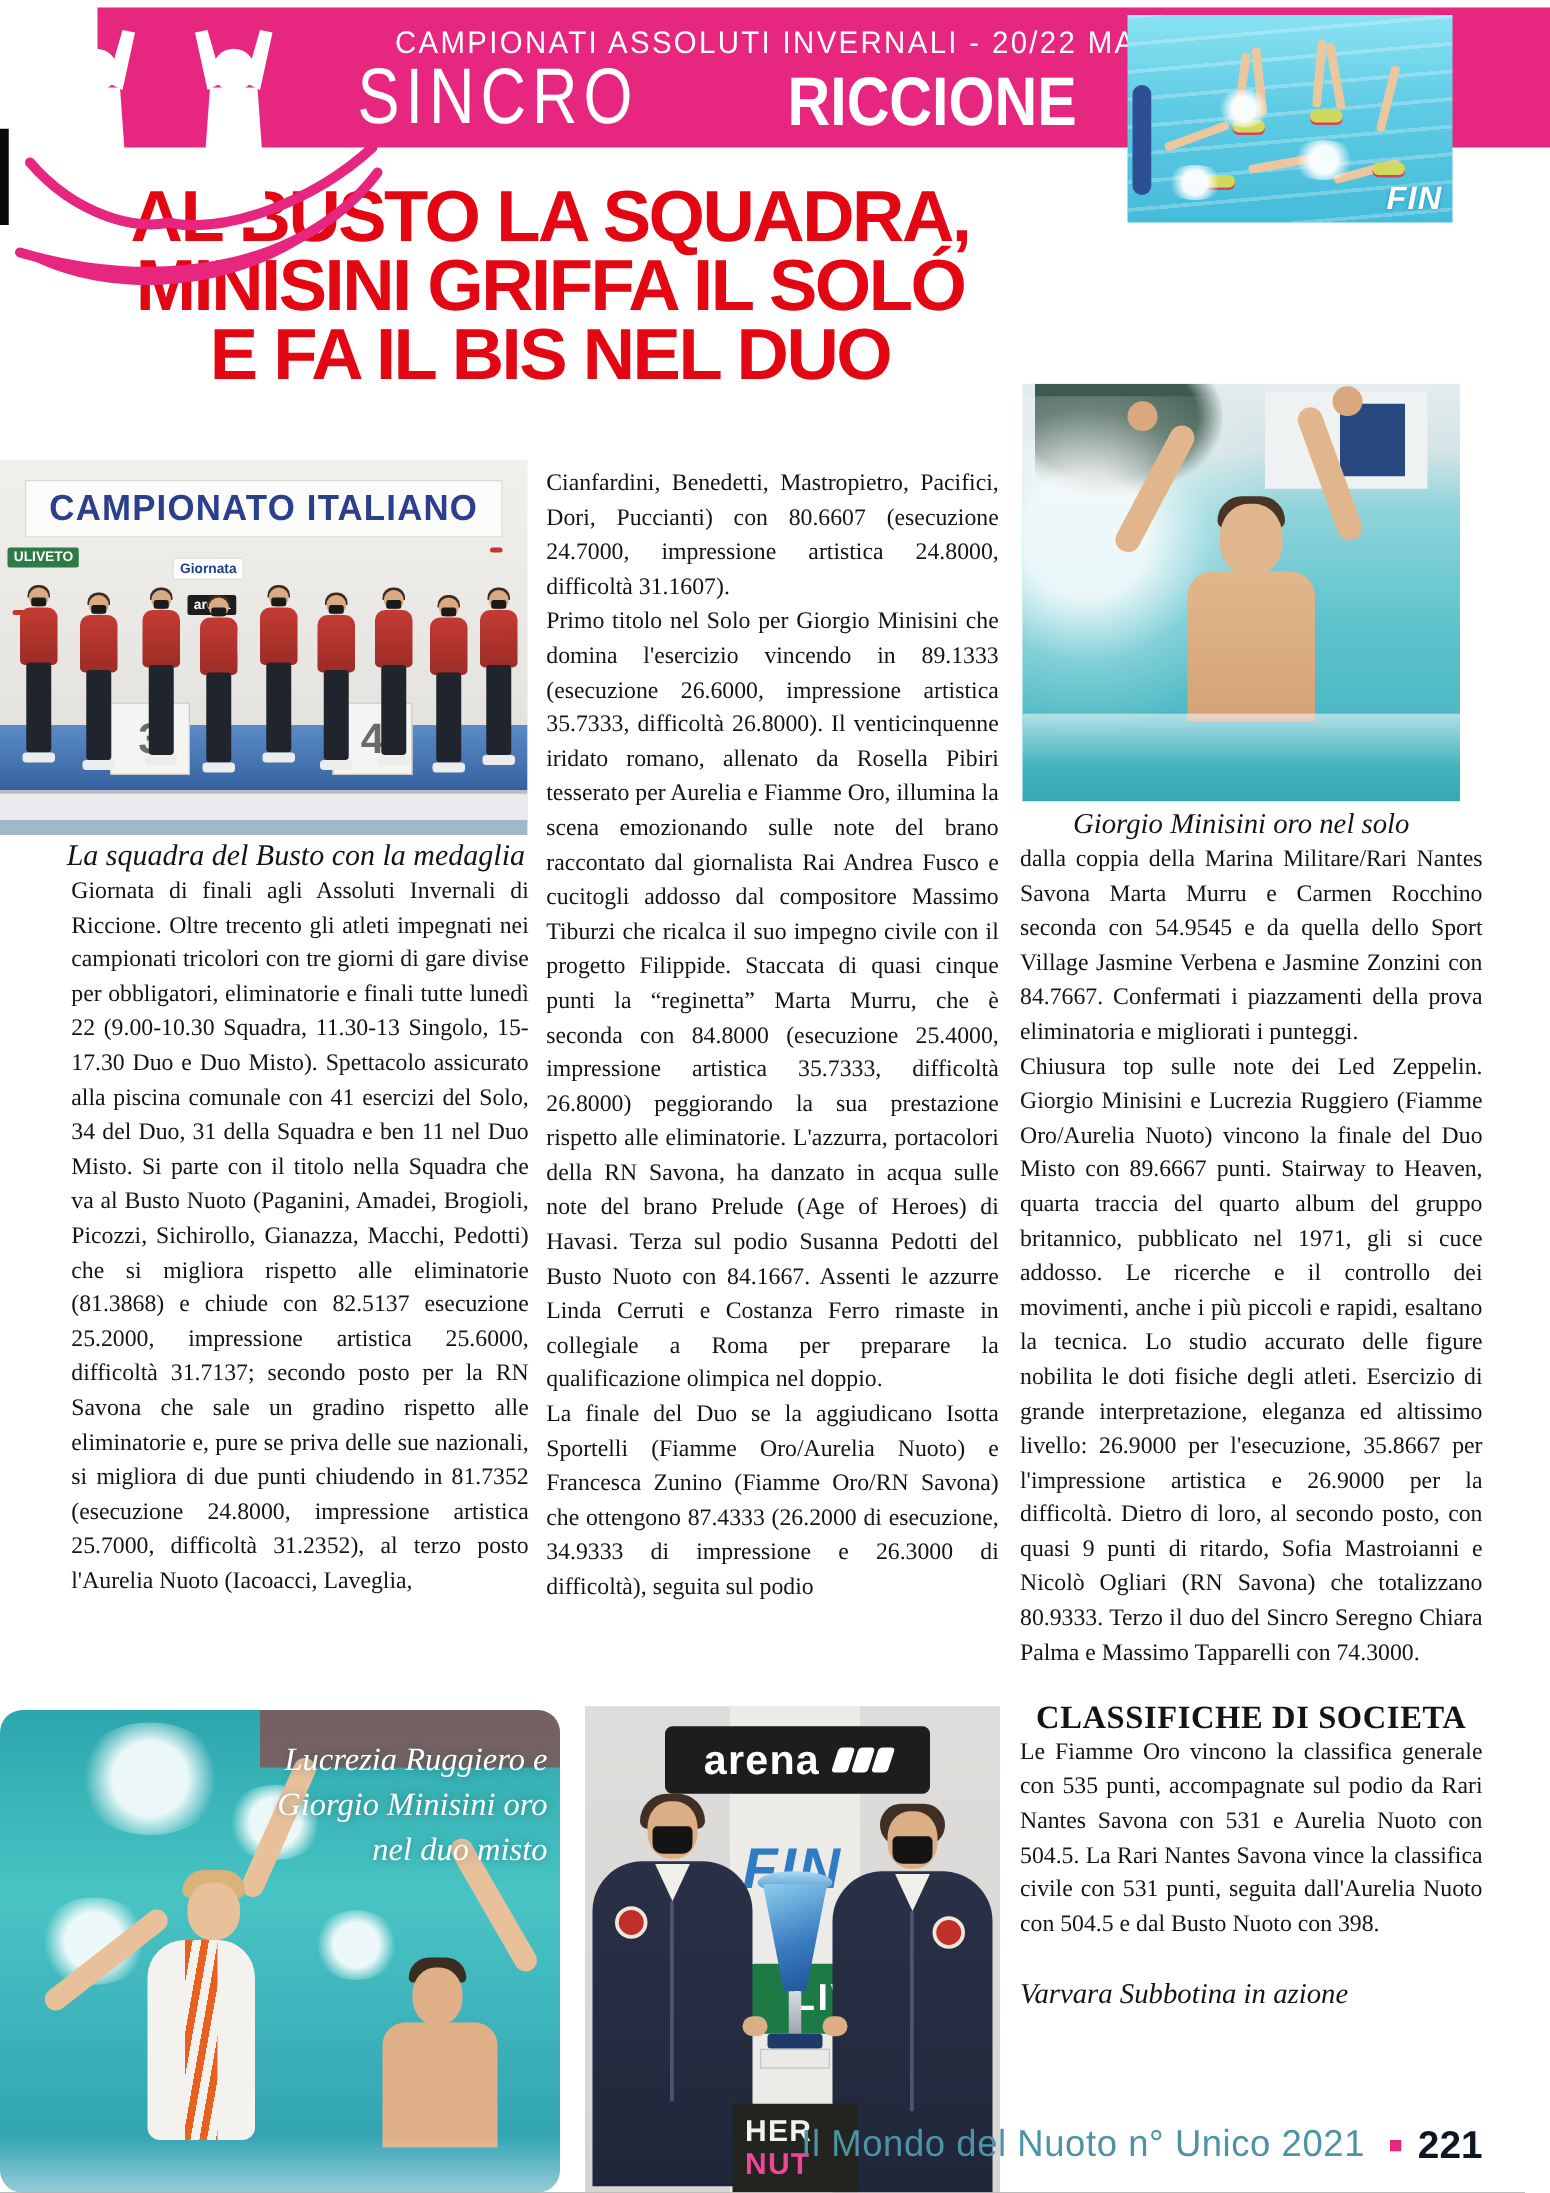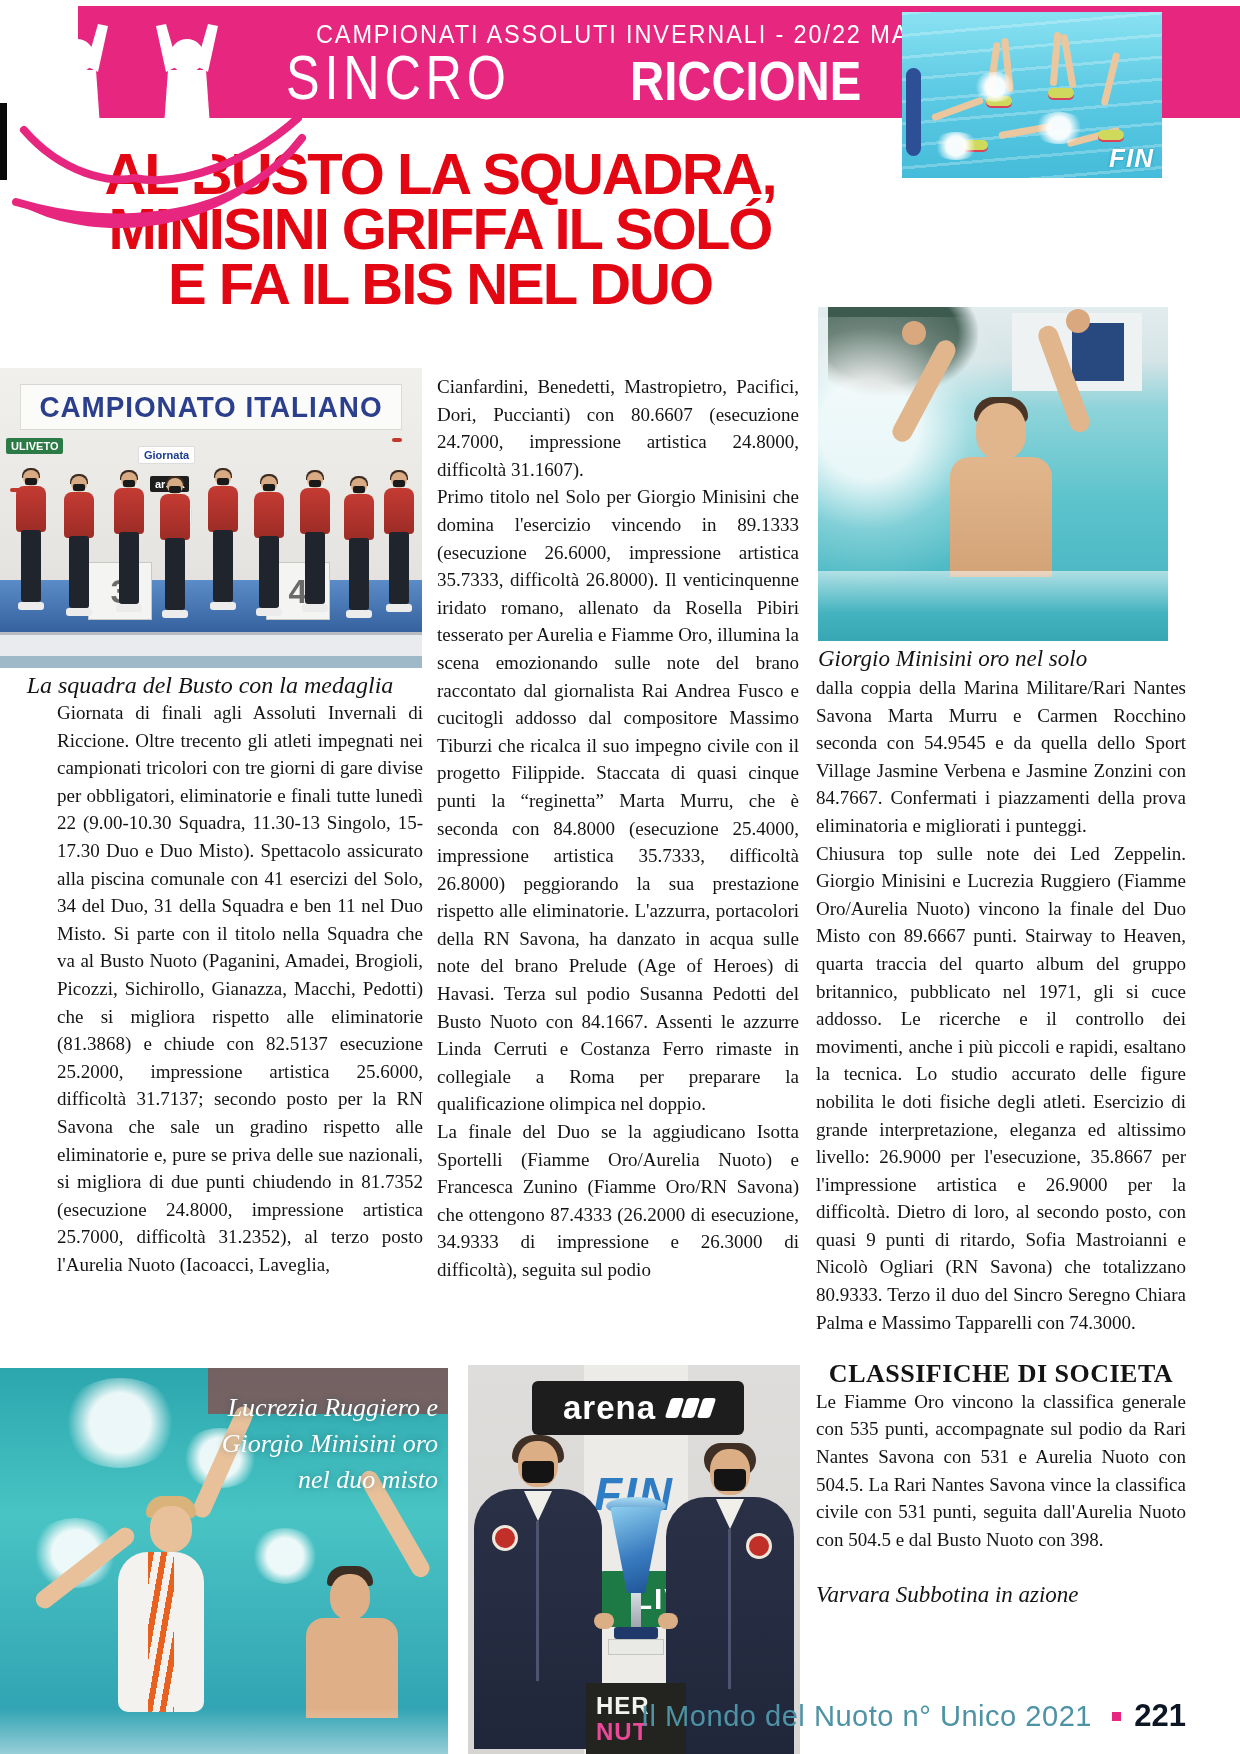--- a/index.html
+++ b/index.html
@@ -80,54 +80,54 @@
   .lane{position:absolute;left:0;top:288px;width:422px;height:12px;background:#9fb9c9}
   .ath{position:absolute;width:34px;height:152px}
   .ath i{position:absolute;display:block}
   .ath .hair{left:8px;top:0;width:18px;height:10px;background:#3a2a20;border-radius:8px 8px 0 0}
   .ath .hd{left:9px;top:2px;width:16px;height:16px;background:#d8ab84;border-radius:50%}
   .ath .msk{left:11px;top:10px;width:12px;height:7px;background:#1a1a1a;border-radius:2px}
   .ath .jk{left:2px;top:18px;width:30px;height:46px;background:linear-gradient(#c43b33,#9c2c26);border-radius:8px 8px 4px 4px}
   .ath .pt{left:7px;top:62px;width:20px;height:72px;background:#20242c;border-radius:3px}
   .ath .sh{left:4px;top:134px;width:26px;height:8px;background:#ececec;border-radius:3px}
 
-  .podium-cap{left:0;top:672px;width:420px;text-align:center;font-style:italic;font-size:24px;}
+  .podium-cap{left:0;top:672px;width:420px;text-align:right;font-style:italic;font-size:24px;}
 
   
   .minisini{left:818px;top:307px;width:350px;height:334px;
     background:linear-gradient(180deg,#e3ecee 0%,#d5e4e6 16%,#8fd4da 30%,#5cc3cc 58%,#3fb0bd 100%);}
   .bld{position:absolute;right:26px;top:6px;width:130px;height:78px;background:#eef2f3}
   .win{position:absolute;right:44px;top:16px;width:52px;height:58px;background:#27497f}
   .tree{position:absolute;left:10px;top:0;width:150px;height:90px;
     background:radial-gradient(ellipse at 40% 30%,#3c5a4e 0 55%,rgba(60,90,78,0) 72%)}
   .bigspl{position:absolute;left:-30px;top:10px;width:230px;height:280px;
     background:radial-gradient(circle at 35% 40%,rgba(255,255,255,.85) 0 22%,rgba(255,255,255,.25) 45%,rgba(255,255,255,0) 70%)}
   .m-arm{position:absolute;width:20px;height:112px;background:#e2b68c;border-radius:10px}
   .m-fist{position:absolute;width:24px;height:24px;background:#d9a87e;border-radius:50%}
   .m-hd{position:absolute;left:158px;top:96px;width:50px;height:56px;background:#e2b68c;border-radius:46% 46% 42% 42%}
   .m-hair{position:absolute;left:156px;top:90px;width:54px;height:26px;background:#4a3426;border-radius:24px 24px 8px 8px}
   .m-tor{position:absolute;left:132px;top:150px;width:102px;height:120px;background:linear-gradient(#e2b68c,#d3a377);border-radius:20px 20px 0 0}
   .m-water{position:absolute;left:0;bottom:0;width:100%;height:70px;
     background:linear-gradient(180deg,rgba(255,255,255,.55),rgba(63,176,189,.2) 60%,rgba(40,150,165,.35))}
-  .minisini-cap{left:818px;top:646px;width:350px;text-align:left;font-style:italic;font-size:23px;}
+  .minisini-cap{left:818px;top:646px;width:350px;text-align:center;font-style:italic;font-size:23px;}
 
   
   .col{font-size:19px;line-height:27.6px;text-align:justify}
   .col p{margin:0}
   .col1{left:57px;top:699px;width:366px;}
   .col2{left:437px;top:373px;width:362px;}
   .col3{left:816px;top:674px;width:370px;}
   .classif-title{font-family:"Liberation Serif",serif;font-weight:700;font-size:26px;
     text-align:center;margin-top:24px;letter-spacing:.5px}
   .classif-body{margin-top:6px}
   .subbotina{font-style:italic;font-size:23px;margin-top:28px;text-align:left}
 
   
   .duomisto{left:0;top:1368px;width:448px;height:386px;
-    background:linear-gradient(180deg,#2ba6ad 0%,#49c4c4 38%,#2d9db0 100%);}
+    background:linear-gradient(180deg,#2ba6ad 0%,#49c4c4 38%,#2d9db0 100%);border-radius:18px;}
   .dm-red{position:absolute;right:0;top:0;width:240px;height:46px;background:#8c4a4a;opacity:.75}
   .dm-spark{position:absolute;background:radial-gradient(circle,rgba(255,255,255,.9) 0 40%,rgba(255,255,255,0) 70%);border-radius:50%}
   .d-arm{position:absolute;width:18px;height:120px;background:#e8c19b;border-radius:9px}
   .d-whd{position:absolute;left:150px;top:138px;width:42px;height:46px;background:#e8c19b;border-radius:46%}
   .d-whair{position:absolute;left:146px;top:128px;width:50px;height:22px;background:#d9b37a;border-radius:20px 20px 6px 6px}
   .d-wsuit{position:absolute;left:118px;top:184px;width:86px;height:160px;background:#f4f2ee;border-radius:30px 30px 10px 10px;overflow:hidden}
   .d-flame{position:absolute;left:30px;top:0;width:26px;height:160px;
     background:repeating-linear-gradient(100deg,#e8611e 0 6px,rgba(232,97,30,0) 6px 13px)}
   .d-mhd{position:absolute;left:330px;top:206px;width:40px;height:46px;background:#dfb088;border-radius:46%}
   .d-mhair{position:absolute;left:327px;top:198px;width:46px;height:20px;background:#3c2d22;border-radius:18px 18px 4px 4px}

